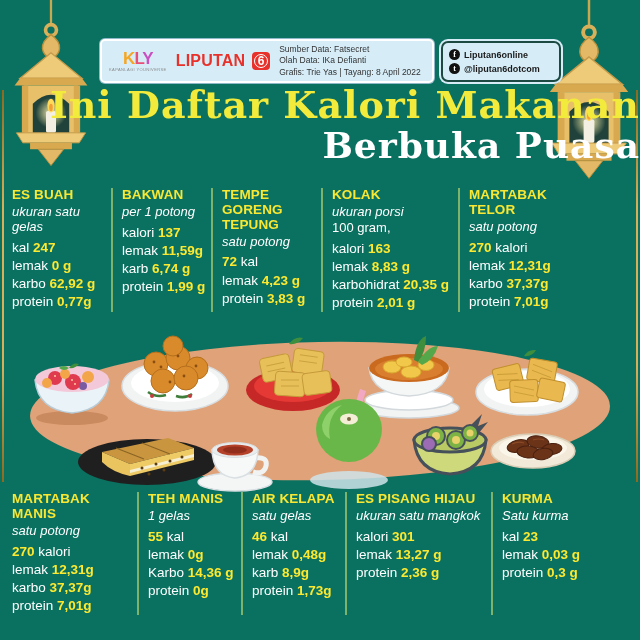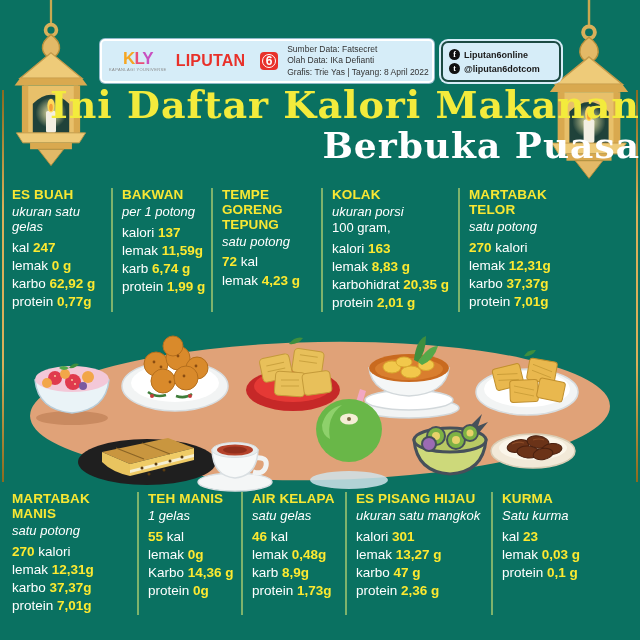--- a/index.html
+++ b/index.html
@@ -16,21 +16,21 @@
   .lantern-right { left:540px; width:98px; height:196px; }
 
   
   .header-bar { position:absolute; left:100px; top:39px; width:334px; height:44px;
     background:#D6EDF8; border:2px solid #fff; border-radius:5px;
     box-shadow:0 0 0 1px #8fb9c9; display:flex; align-items:center; gap:9px; padding:0 7px; }
   .kly { display:flex; flex-direction:column; align-items:center; line-height:1; }
   .kly-word { font-weight:800; font-size:17px; letter-spacing:-1px; }
   .kly-word .k { color:#F5A623; } .kly-word .l { color:#E94E77; } .kly-word .y { color:#C850C0; }
   .kly-sub { font-size:4px; color:#8a8a8a; letter-spacing:.4px; margin-top:1px; white-space:nowrap; }
-  .liputan { display:flex; align-items:center; gap:15px; }
+  .liputan { display:flex; align-items:center; gap:7px; }
   .liputan-word { color:#E8312A; font-weight:800; font-size:16px; letter-spacing:.2px; }
   .liputan-badge { width:18px; height:18px; background:#E8312A; border-radius:4px; position:relative;
     color:#fff; font-weight:800; font-size:12px; display:flex; align-items:center; justify-content:center; }
   .liputan-badge::before { content:""; position:absolute; inset:2px; border:1.5px solid #fff; border-radius:50%; }
   .liputan-badge span { position:relative; }
   .credits { font-size:8.5px; color:#333; line-height:1.3; white-space:nowrap; }
 
   
   .social-box { position:absolute; left:441px; top:41px; width:120px; height:41px;
     background:#D6EDF8; border:2px solid #1C4A42; border-radius:7px; box-shadow:0 0 0 2px #D6EDF8;
@@ -154,20 +154,21 @@
       <div class="food-line"><span>kalori </span><span class="val">137</span></div>
       <div class="food-line"><span>lemak </span><span class="val">11,59g</span></div>
       <div class="food-line"><span>karb </span><span class="val">6,74 g</span></div>
       <div class="food-line"><span>protein </span><span class="val">1,99 g</span></div>
     </div>
     <div class="food-card">
       <div class="food-name">TEMPE GORENG TEPUNG</div>
       <div class="food-portion">satu potong</div>
       <div class="food-line"><span class="val">72</span><span> kal</span></div>
       <div class="food-line"><span>lemak </span><span class="val">4,23 g</span></div>
+      <div class="food-line"><span>protein </span><span class="val">3,83 g</span></div>
     </div>
     <div class="food-card">
       <div class="food-name">KOLAK</div>
       <div class="food-portion">ukuran porsi</div>
       <div class="food-portion2">100 gram,</div>
       <div class="food-line"><span>kalori </span><span class="val">163</span></div>
       <div class="food-line"><span>lemak </span><span class="val">8,83 g</span></div>
       <div class="food-line"><span>karbohidrat </span><span class="val">20,35 g</span></div>
       <div class="food-line"><span>protein </span><span class="val">2,01 g</span></div>
     </div>
@@ -364,23 +365,22 @@
       <div class="food-line"><span class="val">46</span><span> kal</span></div>
       <div class="food-line"><span>lemak </span><span class="val">0,48g</span></div>
       <div class="food-line"><span>karb </span><span class="val">8,9g</span></div>
       <div class="food-line"><span>protein </span><span class="val">1,73g</span></div>
     </div>
     <div class="food-card">
       <div class="food-name">ES PISANG HIJAU</div>
       <div class="food-portion">ukuran satu mangkok</div>
       <div class="food-line"><span>kalori </span><span class="val">301</span></div>
       <div class="food-line"><span>lemak </span><span class="val">13,27 g</span></div>
-      <div class="food-line"><span>karbo </span><span class="val">47 g</span></div>
       <div class="food-line"><span>protein </span><span class="val">2,36 g</span></div>
     </div>
     <div class="food-card">
       <div class="food-name">KURMA</div>
       <div class="food-portion">Satu kurma</div>
       <div class="food-line"><span>kal </span><span class="val">23</span></div>
       <div class="food-line"><span>lemak </span><span class="val">0,03 g</span></div>
-      <div class="food-line"><span>protein </span><span class="val">0,1 g</span></div>
+      <div class="food-line"><span>protein </span><span class="val">0,3 g</span></div>
     </div>
   </div>
 
 </body></html>

